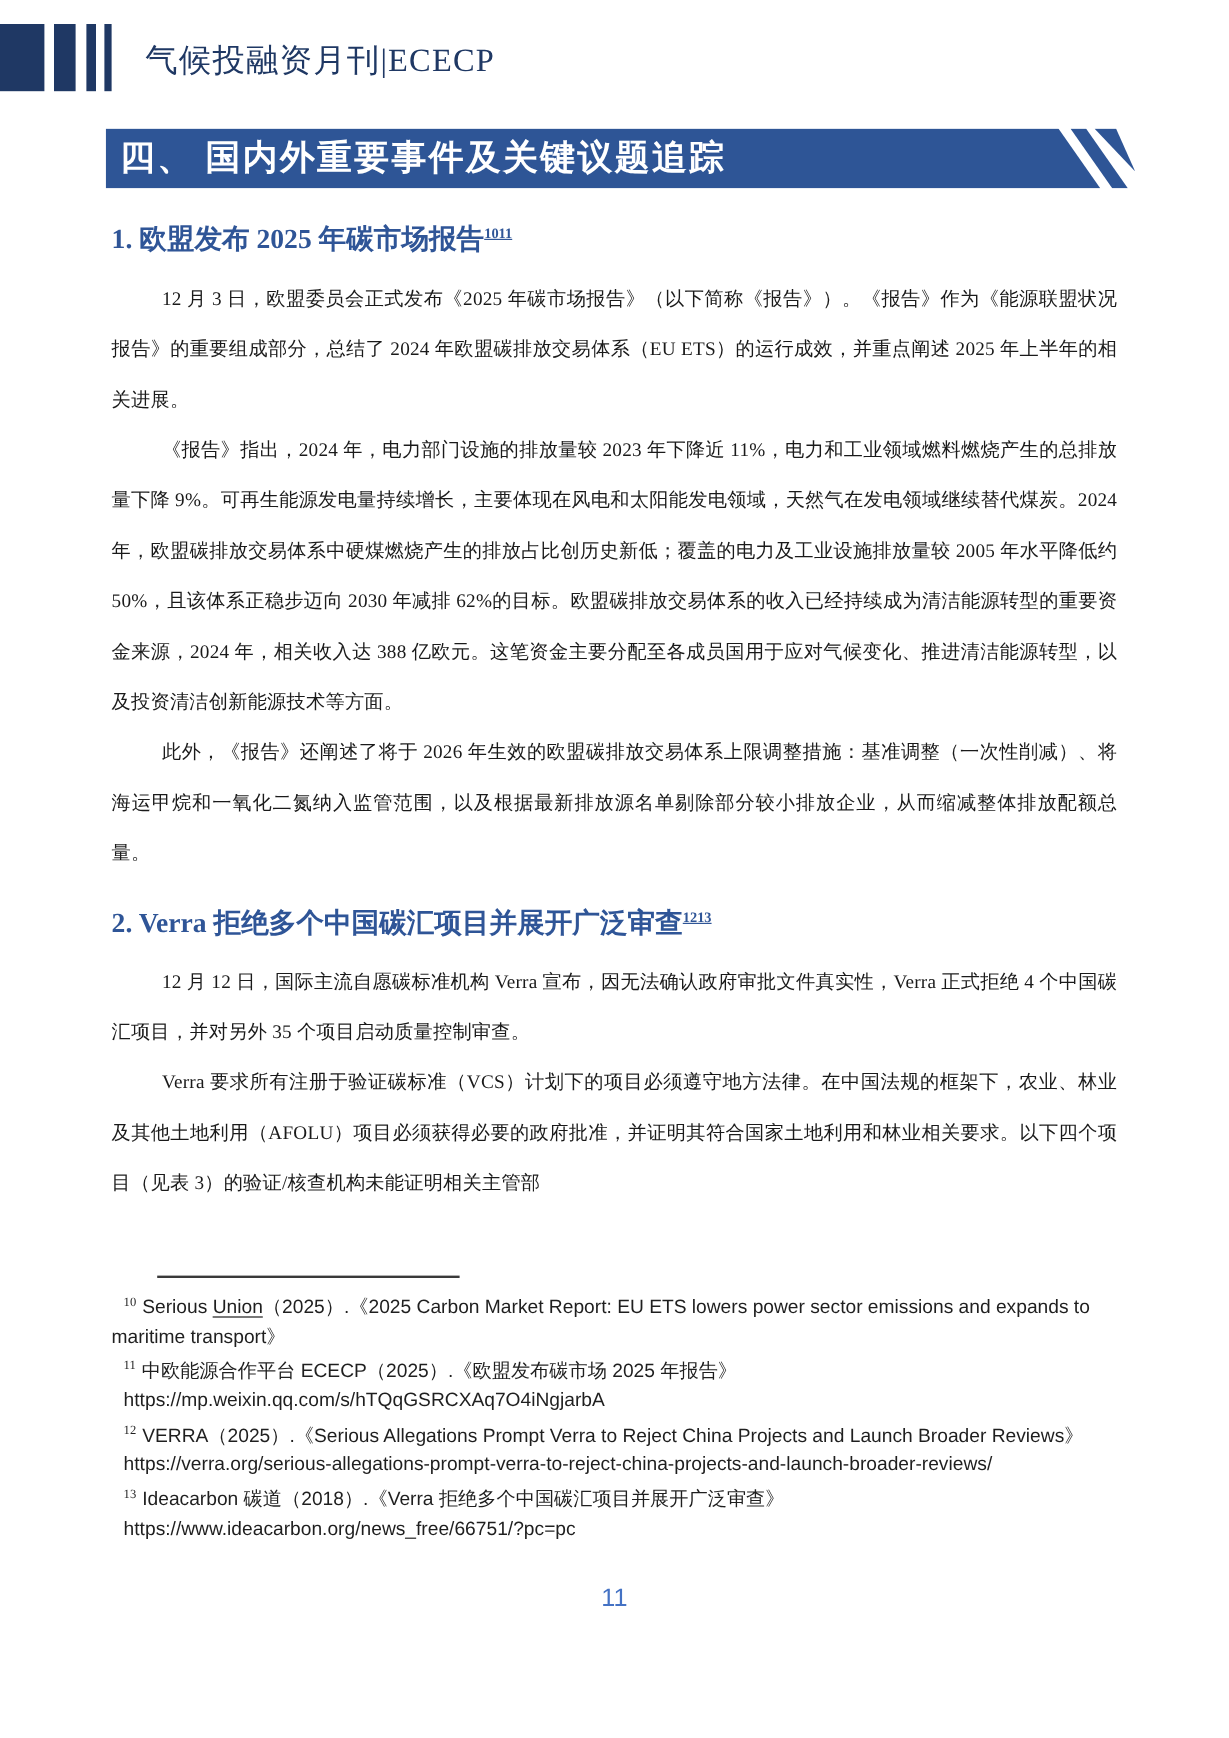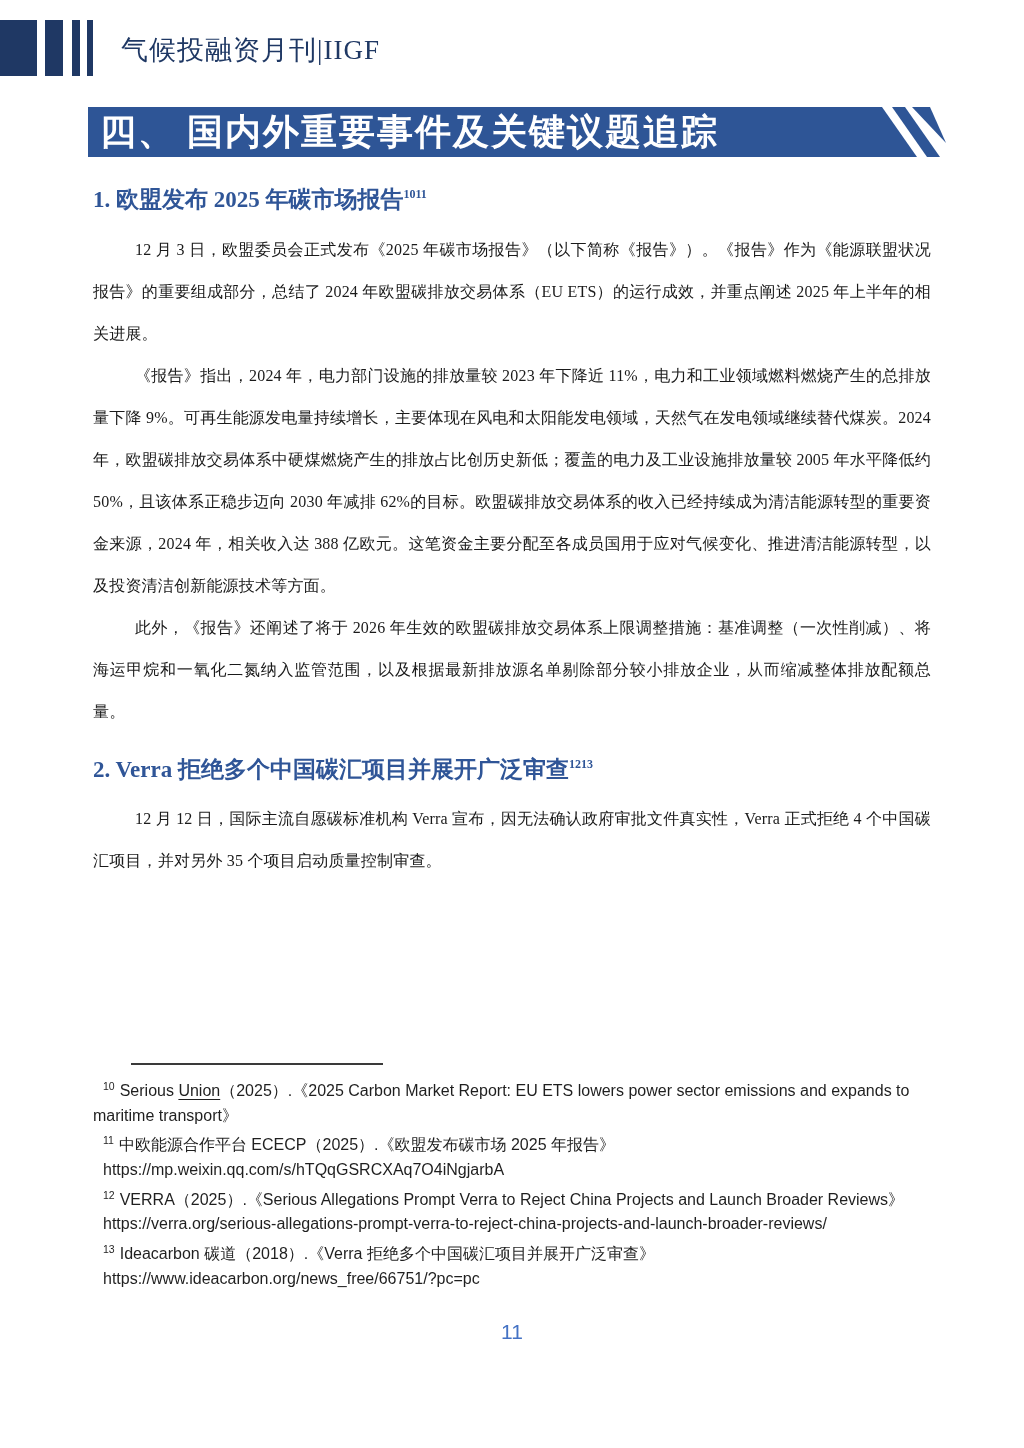--- a/index.html
+++ b/index.html
@@ -26,53 +26,53 @@
   }
 
   
   .banner { position: absolute; left: 88px; top: 107px; width: 880px; height: 50px; }
   .banner .shape { position: absolute; inset: 0; background: #2E5596; }
   .banner .shape.main    { clip-path: polygon(0 0, 794px 0, 829px 100%, 0 100%); }
   .banner .shape.stripe1 { clip-path: polygon(804px 0, 817px 0, 852px 100%, 839px 100%); }
   .banner .shape.stripe2 { clip-path: polygon(824px 0, 842px 0, 858px 72%); }
   .banner-title {
     position: absolute; left: 12px; top: 0; height: 50px; line-height: 50px;
-    color: #ffffff; font-size: 36px; font-weight: bold; letter-spacing: 2px;
+    color: #ffffff; font-size: 29px; font-weight: bold; letter-spacing: 2px;
     white-space: nowrap;
   }
 
   
   .content { position: absolute; left: 93px; top: 178px; width: 838px; }
   .sec-heading {
     margin: 0 0 13px 0; font-size: 23px; line-height: 32px;
     font-weight: bold; color: #2F5597;
   }
   .sec-heading.second { margin-top: 15px; }
-  .sec-heading sup { font-size: 12px; }
+  .sec-heading sup { font-size: 12px; text-decoration: underline; }
   .para {
     margin: 0; font-size: 16px; line-height: 42px;
     text-indent: 42px; text-align: justify;
     letter-spacing: 0.2px;
   }
 
   
   .footnotes {
     position: absolute; left: 93px; top: 1063px; width: 838px;
     font-family: "Liberation Sans", "DejaVu Sans", sans-serif;
     color: #1f1f1f;
   }
   .fn-separator {
     border: none; border-top: 2px solid #3a3a3a;
     margin: 0 0 9px 38px; width: 252px; height: 0;
   }
   .fn {
     margin: 0; font-size: 16px; line-height: 24.5px;
     text-indent: 10px; overflow-wrap: break-word;
   }
-  .fn sup { font-size: 10.5px; margin-right: 5px; }
+  .fn sup { font-size: 10.5px; margin-right: 5px; font-family: Liberation Serif, serif; }
   .fn .u { text-decoration: underline; text-underline-offset: 3px; }
   .fn-url { word-break: break-all; }
 
   
   .page-number {
     position: absolute; left: 0; top: 1320px; width: 1024px;
     text-align: center; color: #4472C4; font-size: 21px;
     font-family: "Liberation Sans", "DejaVu Sans", sans-serif;
   }
 </style>
@@ -80,40 +80,41 @@
 <body>
 
 <div class="page">
 
   <div>
     <div class="logo-bar b1"></div>
     <div class="logo-bar b2"></div>
     <div class="logo-bar b3"></div>
     <div class="logo-bar b4"></div>
   </div>
-  <div class="masthead-title">气候投融资月刊|IIGF</div>
+  <div class="masthead-title">气候投融资月刊|ECECP</div>
 
   <div class="banner">
     <div class="shape main"></div>
     <div class="shape stripe1"></div>
     <div class="shape stripe2"></div>
     <div class="banner-title">四、 国内外重要事件及关键议题追踪</div>
   </div>
 
   <div class="content">
 
     <h2 class="sec-heading"><span>1. 欧盟发布 2025 年碳市场报告</span><sup>1011</sup></h2>
 
     <p class="para">12 月 3 日，欧盟委员会正式发布《2025 年碳市场报告》（以下简称《报告》）。《报告》作为《能源联盟状况报告》的重要组成部分，总结了 2024 年欧盟碳排放交易体系（EU ETS）的运行成效，并重点阐述 2025 年上半年的相关进展。</p>
     <p class="para">《报告》指出，2024 年，电力部门设施的排放量较 2023 年下降近 11%，电力和工业领域燃料燃烧产生的总排放量下降 9%。可再生能源发电量持续增长，主要体现在风电和太阳能发电领域，天然气在发电领域继续替代煤炭。2024 年，欧盟碳排放交易体系中硬煤燃烧产生的排放占比创历史新低；覆盖的电力及工业设施排放量较 2005 年水平降低约 50%，且该体系正稳步迈向 2030 年减排 62%的目标。欧盟碳排放交易体系的收入已经持续成为清洁能源转型的重要资金来源，2024 年，相关收入达 388 亿欧元。这笔资金主要分配至各成员国用于应对气候变化、推进清洁能源转型，以及投资清洁创新能源技术等方面。</p>
     <p class="para">此外，《报告》还阐述了将于 2026 年生效的欧盟碳排放交易体系上限调整措施：基准调整（一次性削减）、将海运甲烷和一氧化二氮纳入监管范围，以及根据最新排放源名单剔除部分较小排放企业，从而缩减整体排放配额总量。</p>
 
     <h2 class="sec-heading second"><span>2. Verra 拒绝多个中国碳汇项目并展开广泛审查</span><sup>1213</sup></h2>
 
     <p class="para">12 月 12 日，国际主流自愿碳标准机构 Verra 宣布，因无法确认政府审批文件真实性，Verra 正式拒绝 4 个中国碳汇项目，并对另外 35 个项目启动质量控制审查。</p>
+    <p class="para">Verra 要求所有注册于验证碳标准（VCS）计划下的项目必须遵守地方法律。在中国法规的框架下，农业、林业及其他土地利用（AFOLU）项目必须获得必要的政府批准，并证明其符合国家土地利用和林业相关要求。以下四个项目（见表 3）的验证/核查机构未能证明相关主管部</p>
 
   </div>
 
   <div class="footnotes">
     <hr class="fn-separator">
 
     <p class="fn"><sup>10</sup><span>Serious </span><span class="u">Union</span><span>（2025）.《2025 Carbon Market Report: EU ETS lowers power sector emissions and expands to maritime transport》</span></p>
 
     <p class="fn"><sup>11</sup><span>中欧能源合作平台 ECECP（2025）.《欧盟发布碳市场 2025 年报告》</span><span class="u"></span><span></span></p>
     <p class="fn fn-url">https://mp.weixin.qq.com/s/hTQqGSRCXAq7O4iNgjarbA</p>

